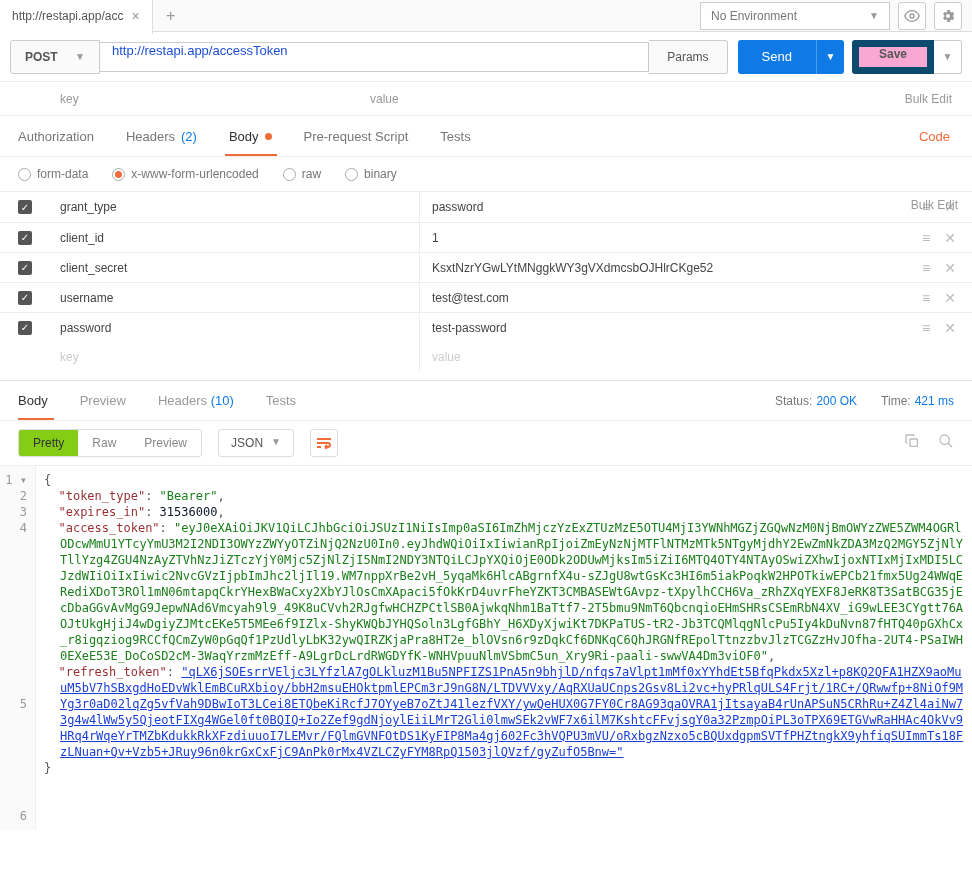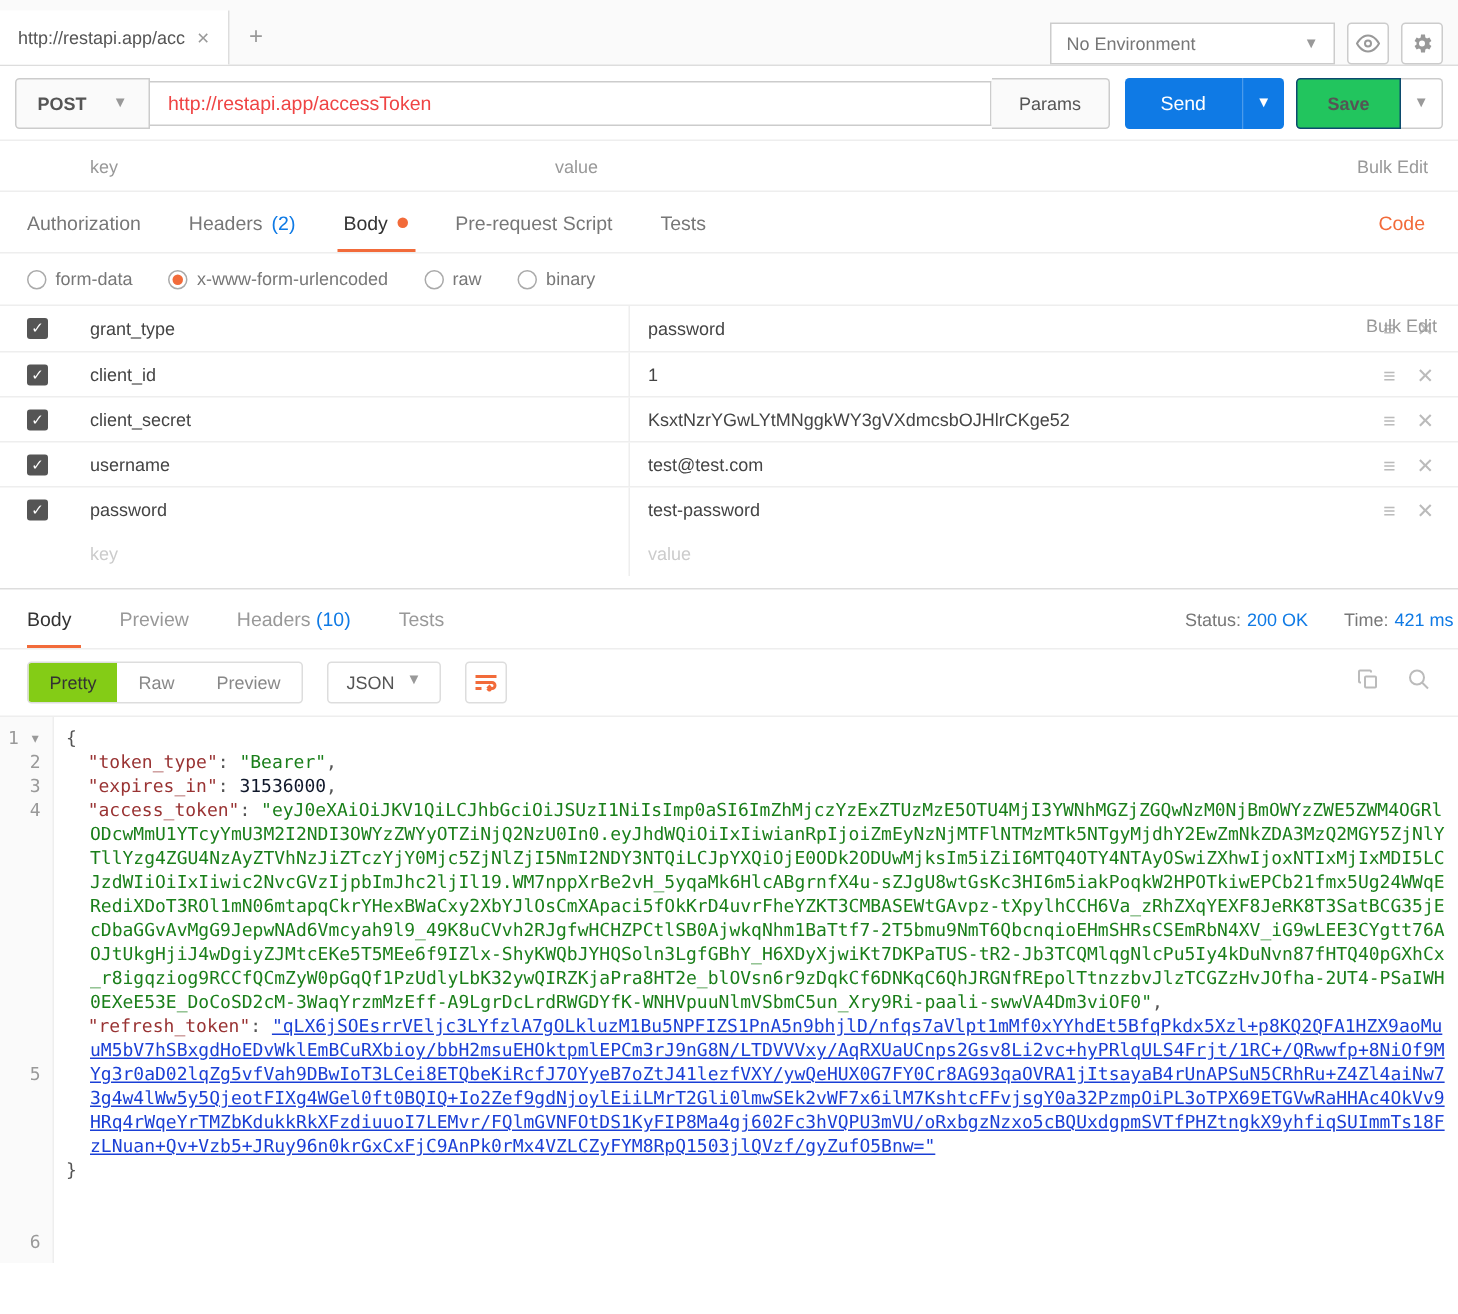--- a/index.html
+++ b/index.html
@@ -1,33 +1,33 @@
 <!DOCTYPE html>
 <html><head>
 <meta charset="utf-8">
 <style>
 *{box-sizing:border-box;margin:0;padding:0}
 body{font-family:-apple-system,BlinkMacSystemFont,"Segoe UI",sans-serif;font-size:12px;color:#555;background:#fff;width:972px}
-.topbar{display:flex;align-items:flex-end;height:44px;border-bottom:1px solid #ddd;background:#fafafa}
+.topbar{display:flex;align-items:center;height:32px;border-bottom:1px solid #ddd;background:#fafafa}
 .tabs-area{display:flex;align-items:center;flex:1}
 .tab{display:flex;align-items:center;height:36px;padding:0 12px;background:#fff;border-right:1px solid #ddd;font-size:12px;color:#555;gap:8px}
 .tab-close{color:#999;font-size:14px}
 .tab-add{width:36px;display:flex;align-items:center;justify-content:center;color:#999;font-size:16px}
 .env-area{display:flex;align-items:center;gap:8px;padding:0 10px}
 .env-select{width:190px;height:28px;border:1px solid #ccc;border-radius:0;background:#fff;display:flex;align-items:center;justify-content:space-between;padding:0 10px;color:#777}
 .icon-btn{width:28px;height:28px;border:1px solid #ccc;border-radius:3px;background:#fff;display:flex;align-items:center;justify-content:center;color:#888}
 .req-bar{display:flex;align-items:center;height:50px;padding:10px;gap:0;border-bottom:1px solid #eee}
 .method{width:90px;height:34px;border:1px solid #ccc;border-radius:3px 0 0 3px;background:#fafafa;display:flex;align-items:center;justify-content:space-between;padding:0 14px;font-weight:600;color:#555}
-.url{flex:1;height:30px;border:1px solid #ccc;border-left:0;padding:0 12px;display:flex;align-items:center;color:#ef4444;font-size:13px}
+.url{flex:1;height:30px;border:1px solid #ccc;border-left:0;padding:0 12px;display:flex;color:#1d4ed8;font-size:13px}
 .params-btn{height:34px;border:1px solid #ccc;border-left:0;border-radius:0 3px 3px 0;padding:0 18px;display:flex;align-items:center;background:#fafafa;color:#555}
 .send-group{display:flex;margin-left:10px}
 .send-btn{height:34px;padding:0 24px;background:#0f7ae5;color:#fff;border:0;border-radius:3px 0 0 3px;font-size:13px;display:flex;align-items:center}
 .send-chev{width:28px;height:34px;background:#0f7ae5;border-left:1px solid rgba(255,255,255,.25);border-radius:0 3px 3px 0;display:flex;align-items:center;justify-content:center;color:#fff}
 .save-group{display:flex;margin-left:8px}
-.save-btn{height:34px;padding:0 20px;background:#22c55e;border:1px solid #0c4a6e;border-radius:3px 0 0 3px;display:flex;align-items:center;color:#555;font-weight:600}
+.save-btn{height:34px;padding:0 20px;background:#f9a8d4;border:7px solid #0c4a6e;border-radius:3px 0 0 3px;display:flex;align-items:flex-start;color:#555;font-weight:600}
 .save-chev{width:28px;height:34px;border:1px solid #ccc;border-left:0;border-radius:0 3px 3px 0;display:flex;align-items:center;justify-content:center;color:#888;background:#fff}
 .kv-head{display:flex;align-items:center;height:34px;padding:6px 10px;border-bottom:1px solid #eee}
 .kv-head .col{color:#999;font-size:12px}
 .kv-head .k{margin-left:50px;width:310px}
 .kv-head .v{flex:1}
 .bulk{color:#999;padding:0 10px;font-size:12px}
 .req-tabs{display:flex;align-items:center;padding:0 18px;height:40px;position:relative}
 .req-tabs .rtab{margin-right:32px;color:#777;font-size:13px;display:flex;align-items:center;gap:6px;height:40px}
 .req-tabs .rtab.active{color:#333}
 .req-tabs .rtab.active::after{content:"";position:absolute;bottom:0;height:2px;background:#f26b3a;width:52px;left:225px}
@@ -45,21 +45,21 @@
 .pkey{width:370px;padding-left:10px;color:#444;border-right:1px solid #eee;height:100%;display:flex;align-items:center}
 .pval{flex:1;padding:0 12px;color:#444;display:flex;align-items:center}
 .pactions{display:flex;gap:14px;padding:0 16px;color:#bbb;font-size:14px}
 .prow-empty .pkey,.prow-empty .pval{color:#ccc}
 .prow+.prow{border-top:1px solid #eee}
 .bulk-abs{position:absolute;right:14px;top:6px;color:#999}
 .resp-header{display:flex;align-items:center;height:40px;padding:0 18px;border-top:1px solid #ddd;position:relative;margin-top:8px}
 .resp-header .rtab{margin-right:32px;color:#999;font-size:13px}
 .resp-header .rtab.active{color:#333}
 .resp-header .rtab.active::after{content:"";position:absolute;bottom:0;left:18px;width:36px;height:2px;background:#f26b3a}
-.status-area{position:absolute;right:3px;font-size:12px;color:#777;display:flex;gap:24px}
+.status-area{position:absolute;right:18px;font-size:12px;color:#777;display:flex;gap:24px}
 .status-area .v{color:#0f7ae5;margin-left:4px}
 .resp-tools{display:flex;align-items:center;gap:16px;padding:8px 18px;border-top:1px solid #eee;position:relative}
 .seg{display:flex;border:1px solid #ddd;border-radius:3px;overflow:hidden}
 .seg div{padding:6px 14px;font-size:12px;color:#888}
 .seg div.on{background:#84cc16;color:#333}
 .lang{border:1px solid #ddd;border-radius:3px;padding:6px 12px;display:flex;align-items:flex-start;gap:8px;color:#555;font-size:12px}
 .wrap-ic{width:28px;height:28px;border:1px solid #ddd;border-radius:3px;display:flex;align-items:center;justify-content:center;color:#f26b3a}
 .tools-right{position:absolute;right:18px;display:flex;gap:18px;color:#bbb;font-size:16px}
 .editor{border-top:1px solid #eee;display:flex;font-family:Menlo,Consolas,monospace;font-size:12px;line-height:16px}
 .gutter{width:36px;text-align:right;padding:6px 8px 6px 0;color:#999;border-right:1px solid #eee;background:#fafafa;user-select:none}

